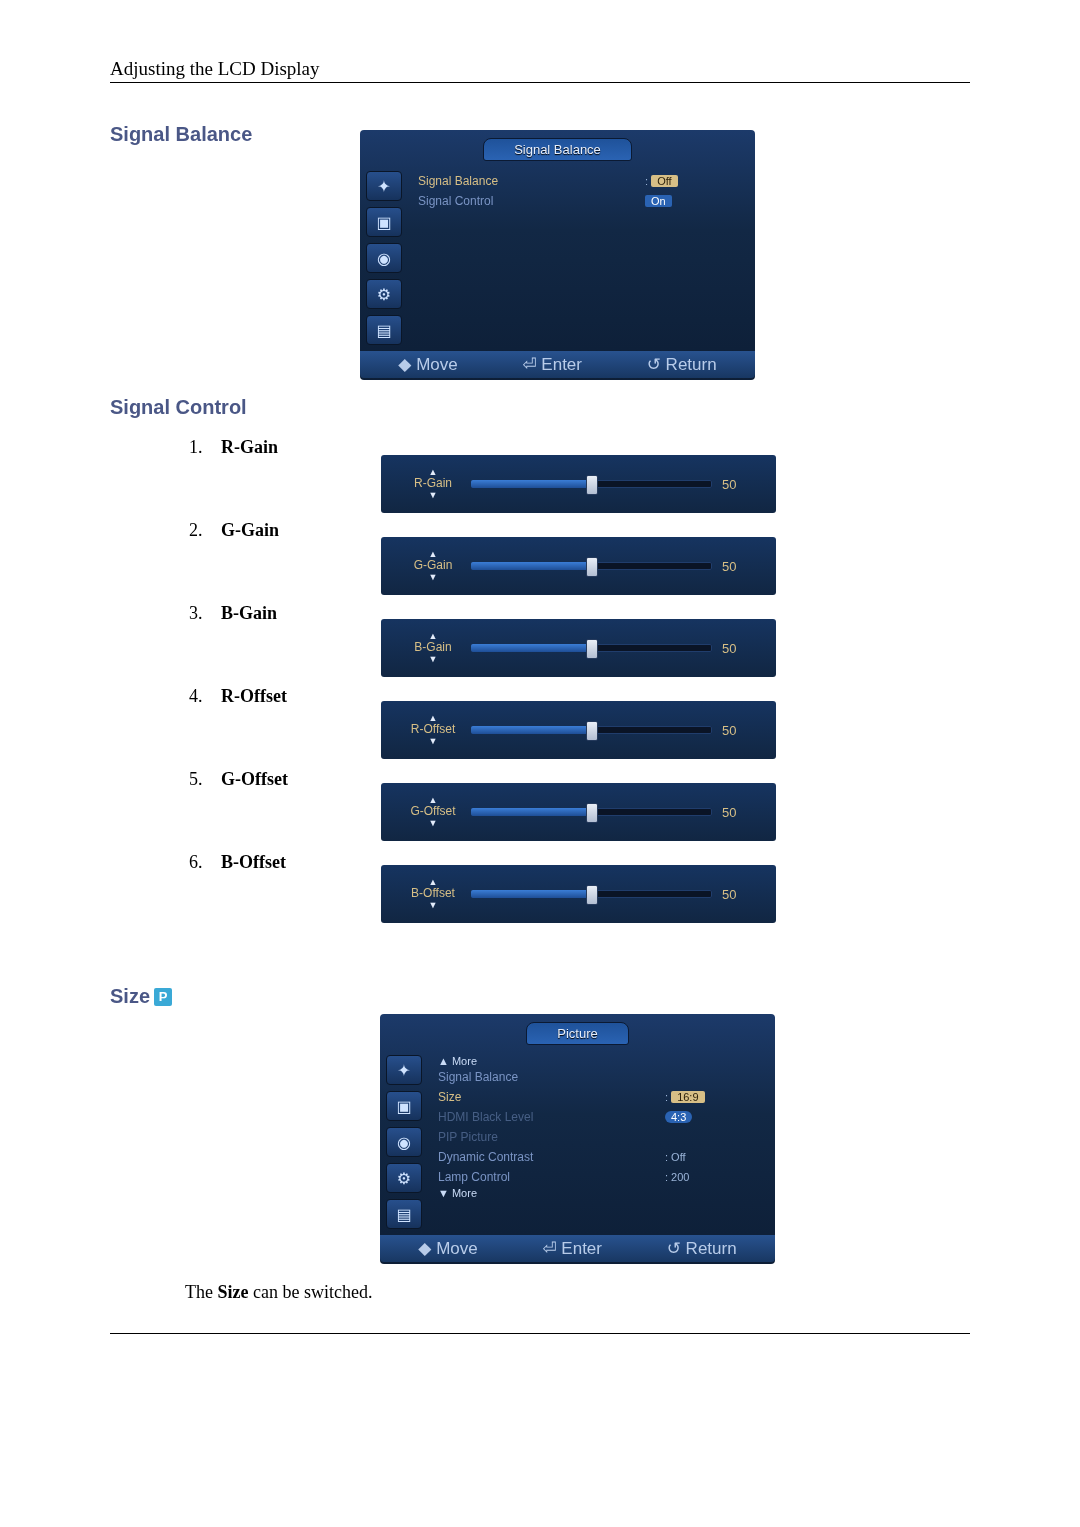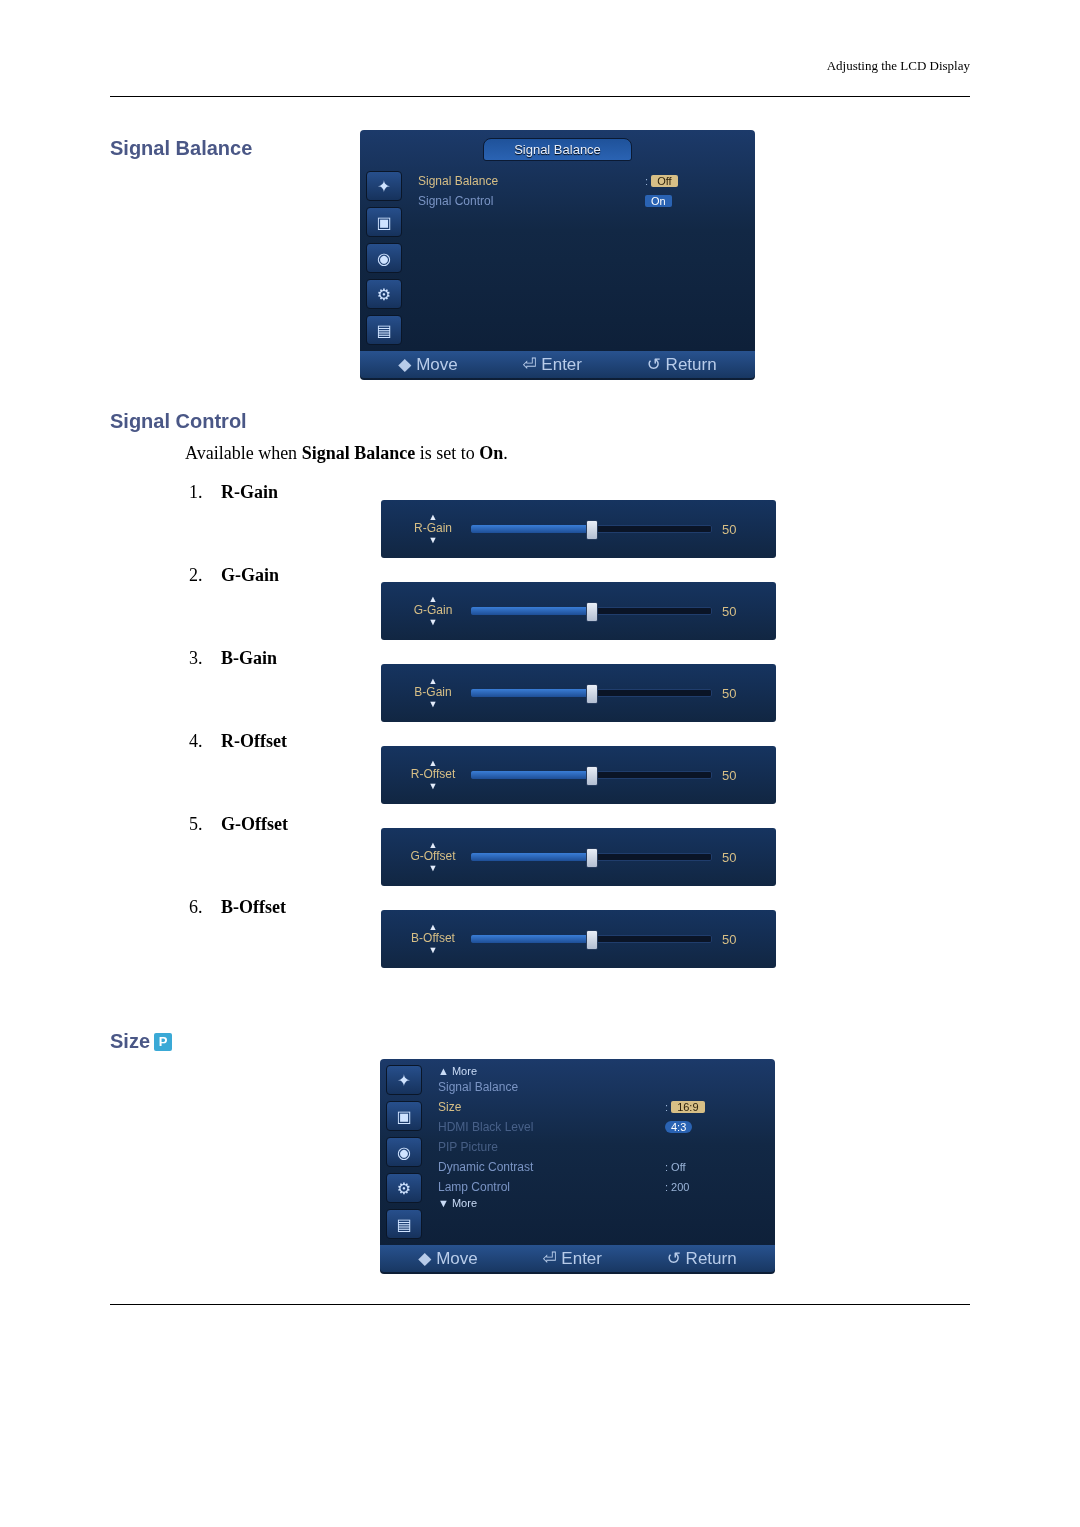--- a/index.html
+++ b/index.html
@@ -11,23 +11,23 @@
   }
   .page {
     width: 1080px;
     min-height: 1527px;
     margin: 0 auto;
     padding: 58px 110px 40px 110px;
     box-sizing: border-box;
     position: relative;
   }
   .top-header {
-    text-align: right;
-    font-size: 13px;
-    padding-bottom: 22px;
+    text-align: left;
+    font-size: 19px;
+    padding-bottom: 2px;
     border-bottom: 1px solid #000;
   }
   .section-heading {
     font-family: Arial, Helvetica, sans-serif;
     font-weight: bold;
     color: #4a5786;
     font-size: 20px;
     margin-top: 40px;
   }
   .section-heading.size-h {
@@ -290,23 +290,20 @@
     </div>
   </div>
 
   <div style="height:210px"></div>
 
 
   
   <div class="section-heading">Signal Control</div>
 
 
-  <div class="body-indent body-text">
-    <span>Available when </span><b>Signal Balance</b><span> is set to </span><b>On</b><span>.</span>
-  </div>
 
   
   <div class="body-indent" style="position:relative;">
     <ol class="params">
       <li><span class="pname">R-Gain</span>
         <div class="slider-strip" style="position:absolute; left:196px; top:18px;">
           <div class="slider-label-col">
               <span class="arrow">▲</span>
               <span>R-Gain</span>
               <span class="arrow">▼</span>
@@ -394,20 +391,23 @@
   <div style="height:10px"></div>
 
   
   <div class="section-heading size-h">
     <span>Size</span>
     <span class="p-badge">P</span>
   </div>
 
   
   <div class="osd-menu" style="margin-left:270px; margin-top:6px;">
+    <div class="osd-title-wrap">
+      <div class="osd-title-tab">Picture</div>
+    </div>
     <div class="osd-body">
       <div class="osd-icons">
         <div class="osd-icon">✦</div>
         <div class="osd-icon">▣</div>
         <div class="osd-icon">◉</div>
         <div class="osd-icon">⚙</div>
         <div class="osd-icon">▤</div>
       </div>
       <div class="osd-content">
         <div class="ump-more">▲ More</div>
@@ -440,16 +440,19 @@
         <div class="ump-more">▼ More</div>
       </div>
     </div>
     <div class="osd-footer">
       <span>◆ Move</span>
       <span>⏎ Enter</span>
       <span>↺ Return</span>
     </div>
   </div>
 
+  <div class="body-indent body-text" style="margin-top:18px;">
+    <span>The </span><b>Size</b><span> can be switched.</span>
+  </div>
 
   <hr class="hr-bottom">
 
 </div>
 
 </body></html>

